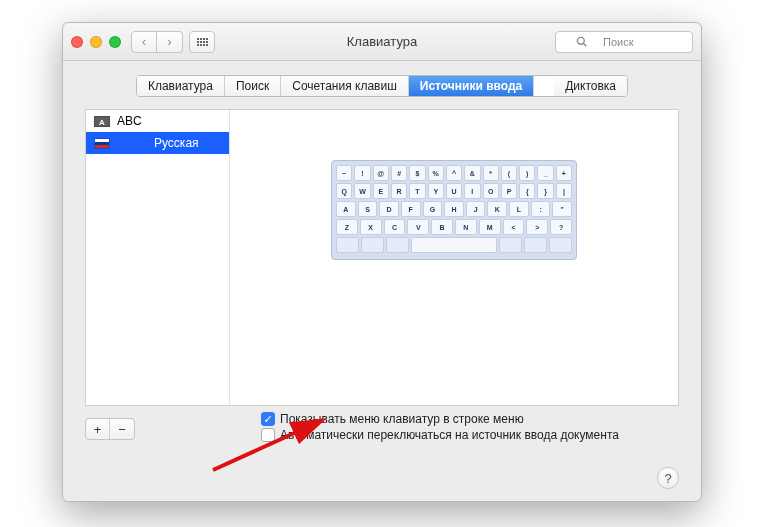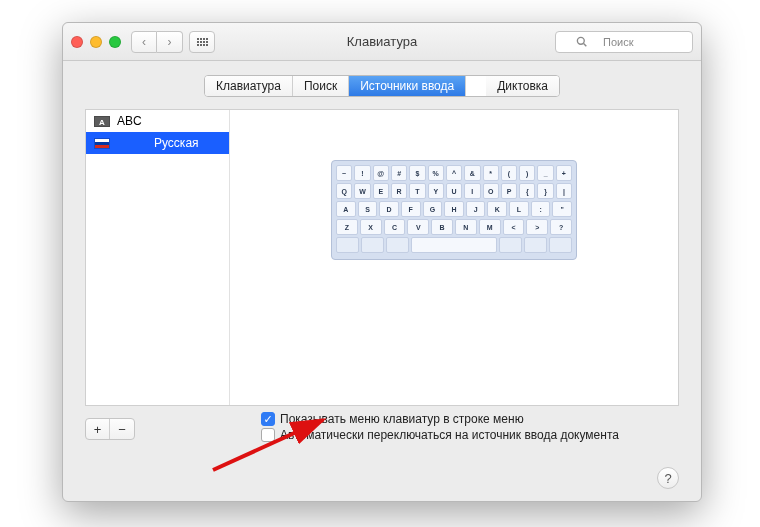--- a/index.html
+++ b/index.html
@@ -22,21 +22,21 @@
 
 .win-title { position: absolute; left: 0; right: 0; text-align: center; font-size: 13px; color: #3c3c3c; pointer-events: none; }
 
 .search { margin-left: auto; width: 138px; height: 22px; background: #fff; border: 1px solid #c5c5c5; border-radius: 4px; display: flex; align-items: center; padding: 0 20px; gap: 16px; font-size: 11px; color: #8a8a8a; }
 .search svg { width: 11px; height: 11px; }
 
 .tabbar { display: flex; justify-content: center; padding: 14px 0 12px; }
 .segs { display: flex; border: 1px solid #bcbcbc; border-radius: 4px; overflow: hidden; background: #fff; }
 .seg { padding: 3px 11px; font-size: 12px; background: linear-gradient(#fdfdfd,#f2f2f2); border-right: 1px solid #cfcfcf; color: #222; }
 .seg:last-child { border-right: none; margin-left: 20px; }
-.seg.active { background: linear-gradient(#5aa3f4,#2e7ae6); color: #fff; }
+.seg.active { background: linear-gradient(#5aa3f4,#2e7ae6); color: #fff; font-weight: bold; }
 
 .content { padding: 0 22px 14px; }
 .panel { height: 297px; background: #fff; border: 1px solid #cfcfcf; display: flex; position: relative; }
 .sidebar { width: 144px; border-right: 1px solid #e1e1e1; }
 .list-item { display: flex; align-items: center; gap: 7px; padding: 4px 8px; font-size: 12px; }
 .list-item.sel { background: #1a5fff; color: #fff; gap: 44px; }
 .flag { width: 16px; height: 11px; display: inline-block; border: .5px solid rgba(0,0,0,.2); position: relative; }
 .flag.a { background: #5d5d5d; color: #fff; font-size: 8px; text-align: center; line-height: 11px; font-weight: bold; }
 .flag.ru::before { content:""; position:absolute; inset:0; background: linear-gradient(#fff 33%, #0039a6 33% 66%, #d52b1e 66%); }
 
@@ -99,20 +99,21 @@
           <line x1="11" y1="11" x2="15" y2="15"></line>
         </svg>
       <span>Поиск</span>
     </div>
   </div>
 
   <div class="tabbar">
     <div class="segs" id="segs">
         <div class="seg">Клавиатура</div>
         <div class="seg">Поиск</div>
+        <div class="seg">Сочетания клавиш</div>
         <div class="seg active">Источники ввода</div>
         <div class="seg">Диктовка</div>
       </div>
   </div>
 
   <div class="content">
     <div class="panel">
       <div class="sidebar" id="sidebar">
           <div class="list-item">
             <span class="flag a">A</span>

